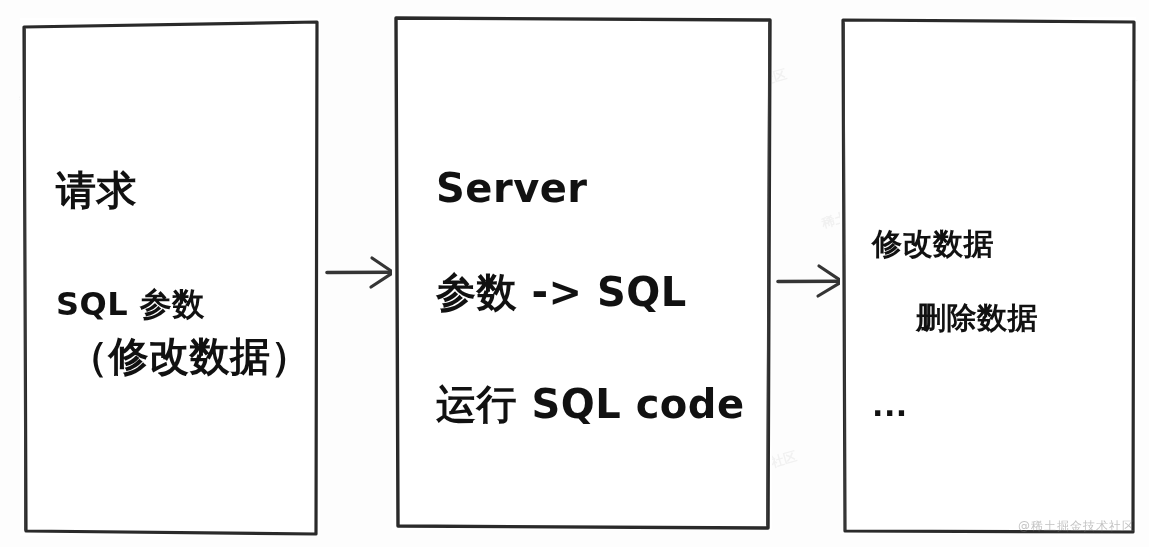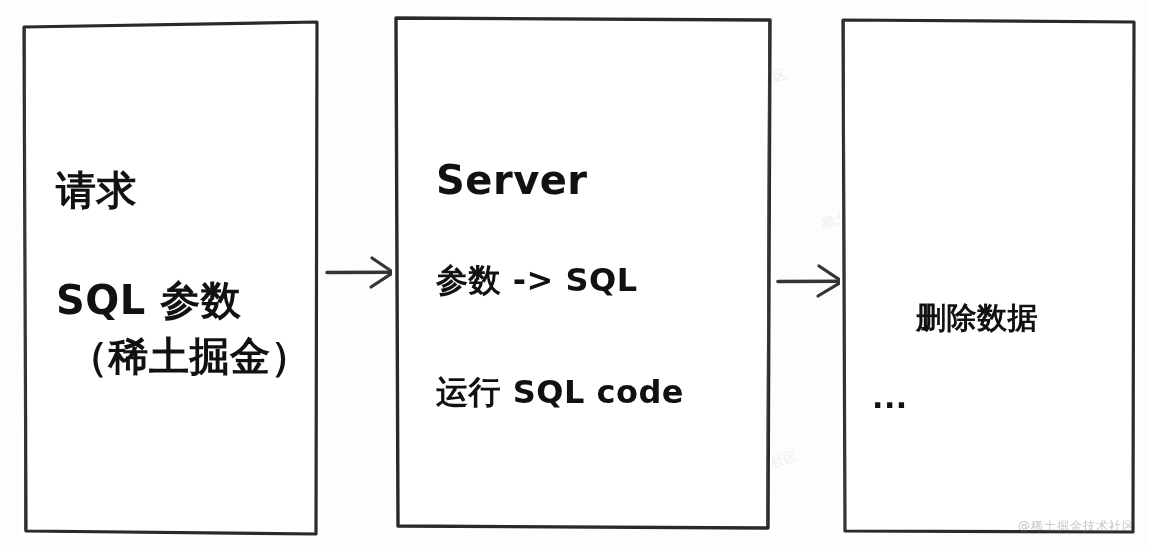--- a/index.html
+++ b/index.html
@@ -37,20 +37,21 @@
     line-height: 1;
     letter-spacing: 0.5px;
   }
   .cn {
     font-family: "DejaVu Sans", "Liberation Sans", sans-serif;
     font-weight: 700;
   }
   .latin {
     font-family: "DejaVu Sans", "Liberation Sans", sans-serif;
     font-weight: 700;
+    margin-top: 8px;
   }
 
   
   .arrow {
     position: absolute;
   }
 
   
   .wm {
     position: absolute;
@@ -97,61 +98,62 @@
   <div class="wm" style="left:880px; top:462px;">稀土掘金 技术社区</div>
 
   <div class="hbox" style="left:20px; top:18px; width:300px; height:518px;text-decoration:underline;">
     <svg width="300" height="518" viewBox="0 0 300 518" style="position:absolute;left:0;top:0;overflow:visible;">
       <path d="M4,9 L297,4 L296,516 L6,513 Z" fill="#ffffff" stroke="#2a2a2a" stroke-width="3.2" stroke-linejoin="round" stroke-linecap="round"></path>
       <path d="M5,11 L5,512" fill="none" stroke="#3a3a3a" stroke-width="1.6" stroke-linecap="round"></path>
     </svg>
 
     <div class="tline cn" style="left:36px; top:152px; font-size:40px;">请求</div>
 
-    <div class="tline latin" style="left:36px; top:262px; font-size:40px;">SQL 参数</div>
+    <div class="tline latin" style="left:36px; top:262px; font-size:32px;">SQL 参数</div>
 
-    <div class="tline cn" style="left:48px; top:318px; font-size:40px;">（稀土掘金）</div>
+    <div class="tline cn" style="left:48px; top:318px; font-size:40px;">（修改数据）</div>
   </div>
 
   <div class="arrow" style="left:327px; top:245px; width:72px; height:54px;">
     <svg width="72" height="54" viewBox="0 0 72 54" style="overflow:visible;">
       <path d="M0,27.5 L65,27.2" fill="none" stroke="#353535" stroke-width="3.6" stroke-linecap="round"></path>
       <path d="M45,13 L66,27.3" fill="none" stroke="#353535" stroke-width="3.2" stroke-linecap="round"></path>
       <path d="M44,42 L66,27.6" fill="none" stroke="#353535" stroke-width="3.2" stroke-linecap="round"></path>
     </svg>
   </div>
 
   <div class="hbox" style="left:392px; top:14px; width:380px; height:516px;">
     <svg width="380" height="516" viewBox="0 0 380 516" style="position:absolute;left:0;top:0;overflow:visible;">
       <path d="M4,4 L378,6 L376,514 L6,512 Z" fill="#ffffff" stroke="#2a2a2a" stroke-width="3.4" stroke-linejoin="round" stroke-linecap="round"></path>
       <path d="M377,9 L375,511" fill="none" stroke="#3a3a3a" stroke-width="1.6" stroke-linecap="round"></path>
     </svg>
 
     <div class="tline latin" style="left:44px; top:146px; font-size:40px;">Server</div>
 
-    <div class="tline latin" style="left:44px; top:250px; font-size:32px;">参数 -&gt; SQL</div>
+    <div class="tline latin" style="left:44px; top:250px; font-size:40px;">参数 -&gt; SQL</div>
 
-    <div class="tline latin" style="left:44px; top:362px; font-size:32px;">运行 SQL code</div>
+    <div class="tline latin" style="left:44px; top:362px; font-size:40px;">运行 SQL code</div>
   </div>
 
   <div class="arrow" style="left:778px; top:254px; width:70px; height:54px;">
     <svg width="70" height="54" viewBox="0 0 70 54" style="overflow:visible;">
       <path d="M0,27.5 L63,27.2" fill="none" stroke="#353535" stroke-width="3.6" stroke-linecap="round"></path>
       <path d="M41,12 L64,27.3" fill="none" stroke="#353535" stroke-width="3.2" stroke-linecap="round"></path>
       <path d="M40,42 L64,27.6" fill="none" stroke="#353535" stroke-width="3.2" stroke-linecap="round"></path>
     </svg>
   </div>
 
   <div class="hbox" style="left:840px; top:17px; width:296px; height:517px;">
     <svg width="296" height="517" viewBox="0 0 296 517" style="position:absolute;left:0;top:0;overflow:visible;">
       <path d="M3,3 L294,5 L293,515 L5,514 Z" fill="#ffffff" stroke="#2a2a2a" stroke-width="3.2" stroke-linejoin="round" stroke-linecap="round"></path>
       <path d="M4,6 L5,513" fill="none" stroke="#3a3a3a" stroke-width="1.6" stroke-linecap="round"></path>
     </svg>
 
 
+    <div class="tline cn" style="left:32px; top:212px; font-size:30px;">修改数据</div>
 
     <div class="tline cn" style="left:32px; top:286px; font-size:30px;margin-left:44px;">删除数据</div>
 
     <div class="tline latin" style="left:32px; top:366px; font-size:30px;">...</div>
   </div>
 
   <div class="wm-corner" style="right:14px; bottom:12px;">@稀土掘金技术社区</div>
 
 </div>
 

